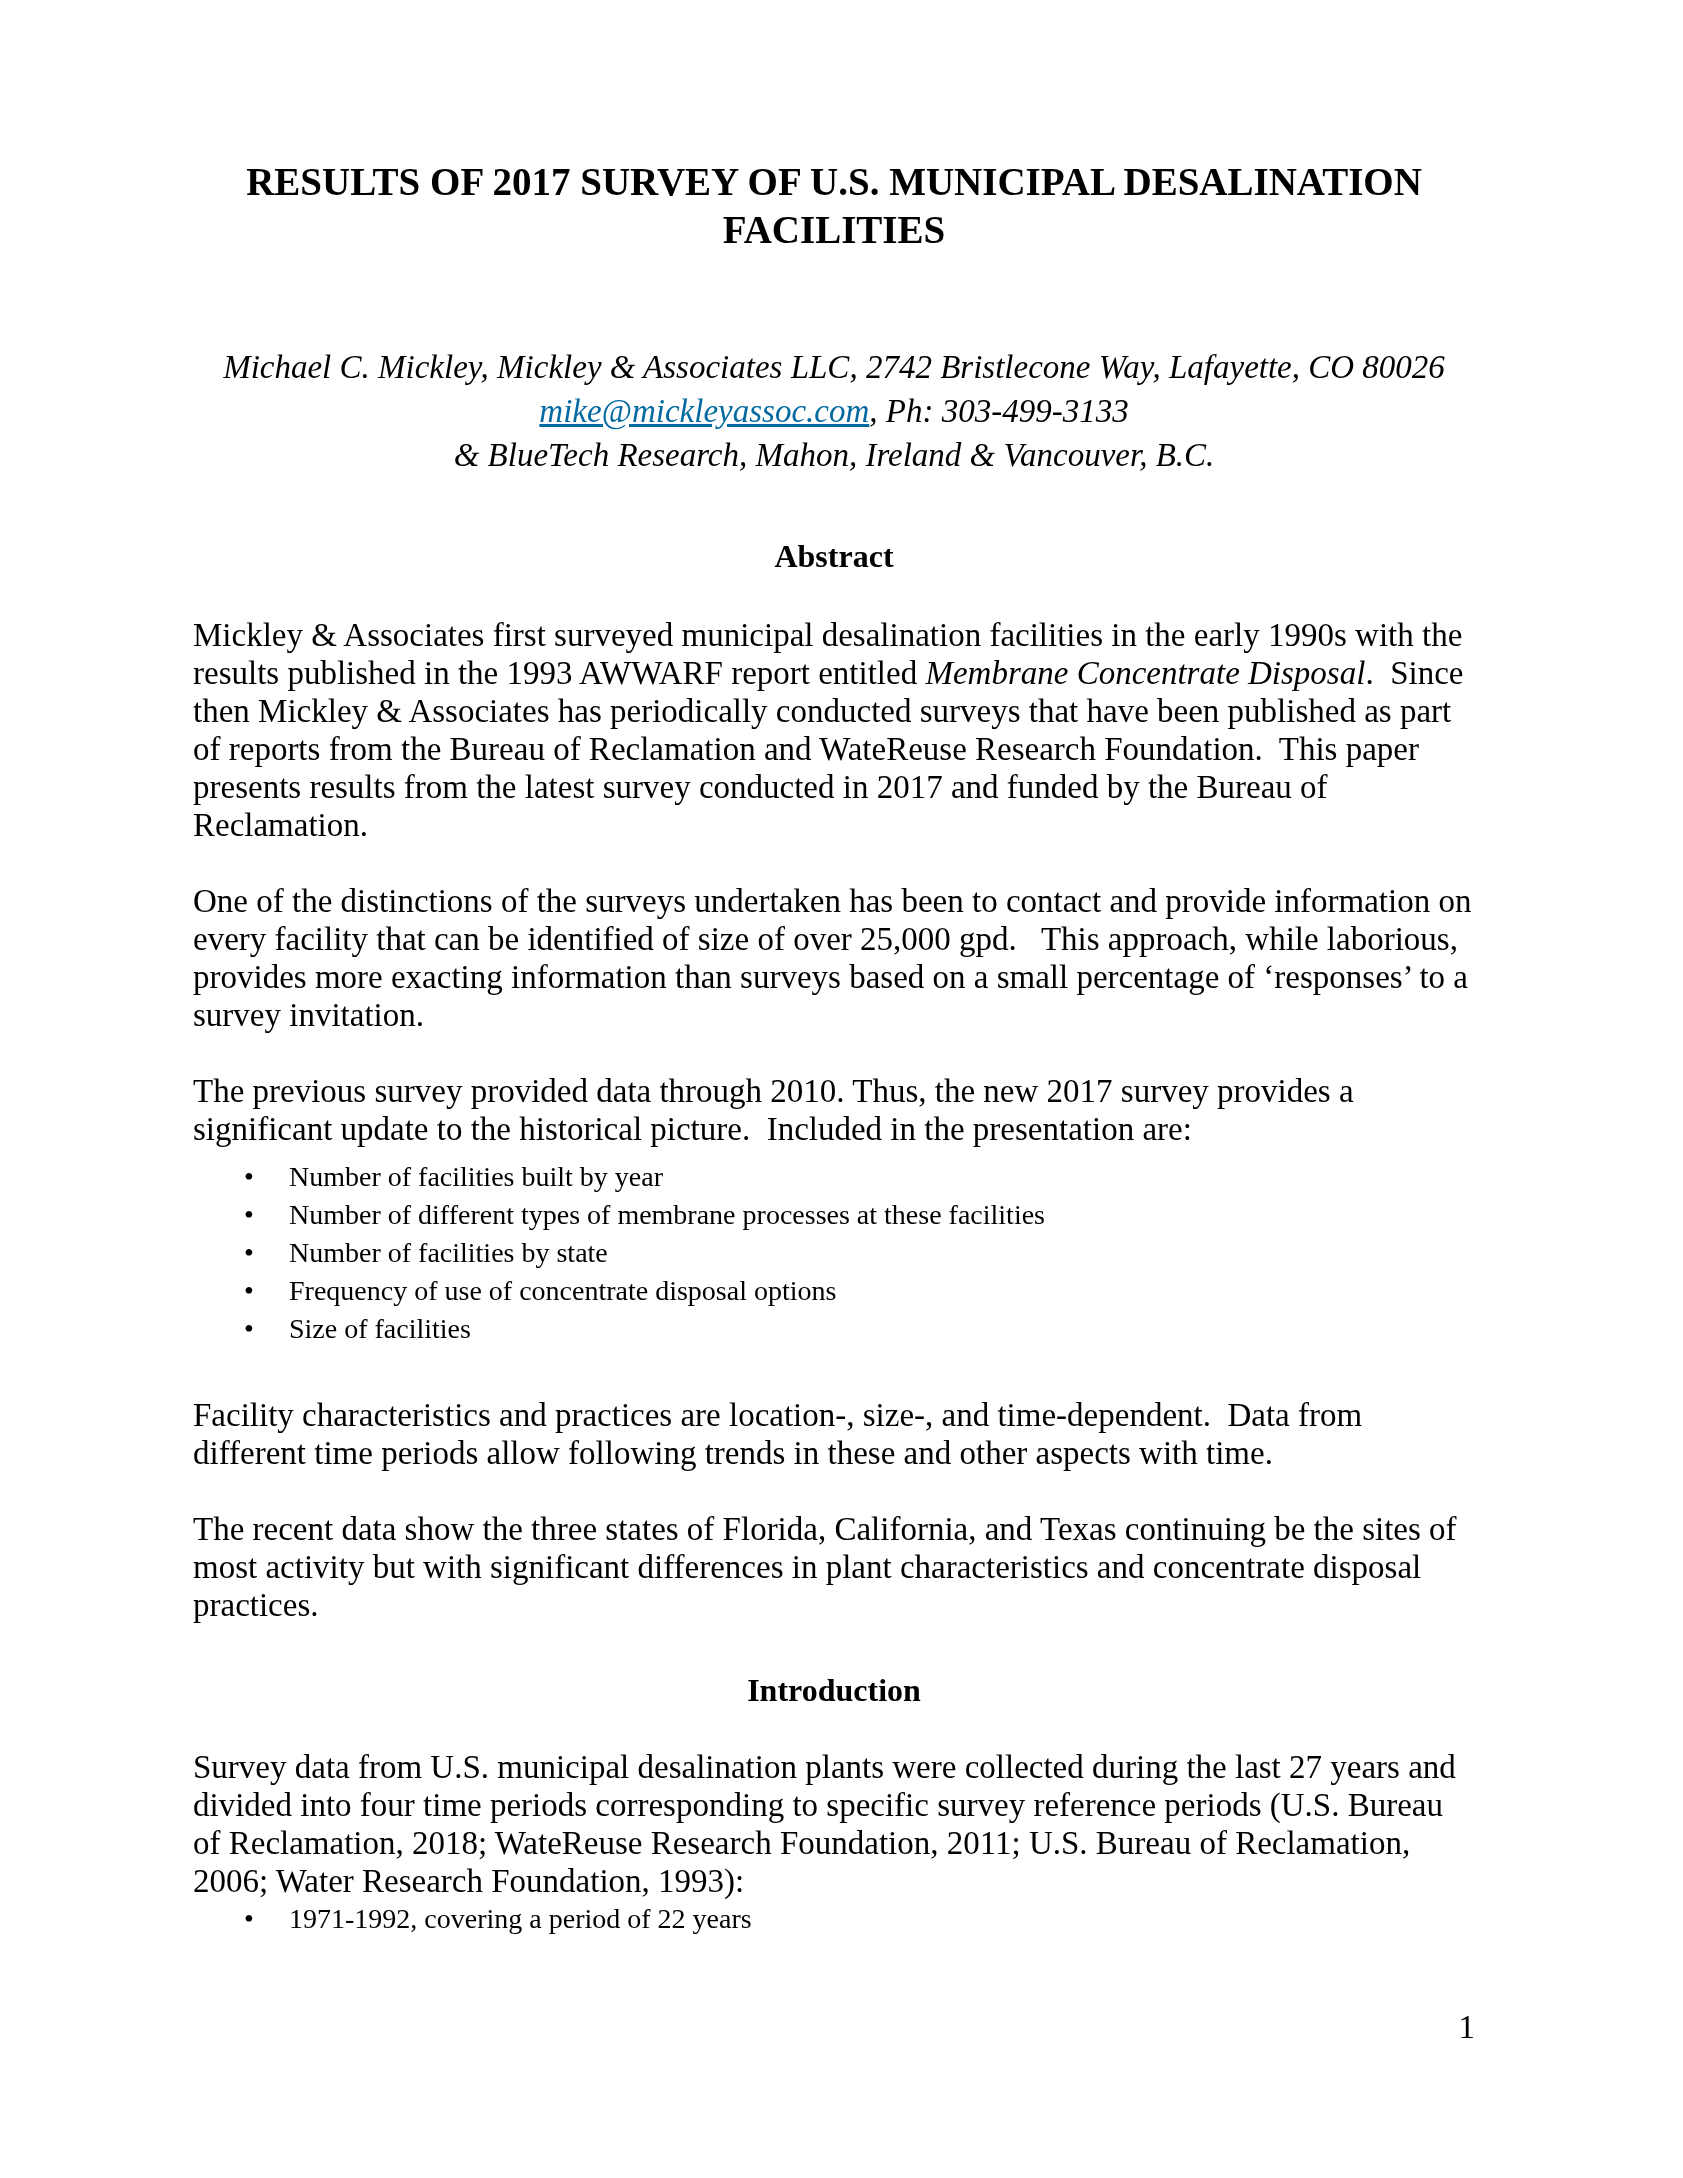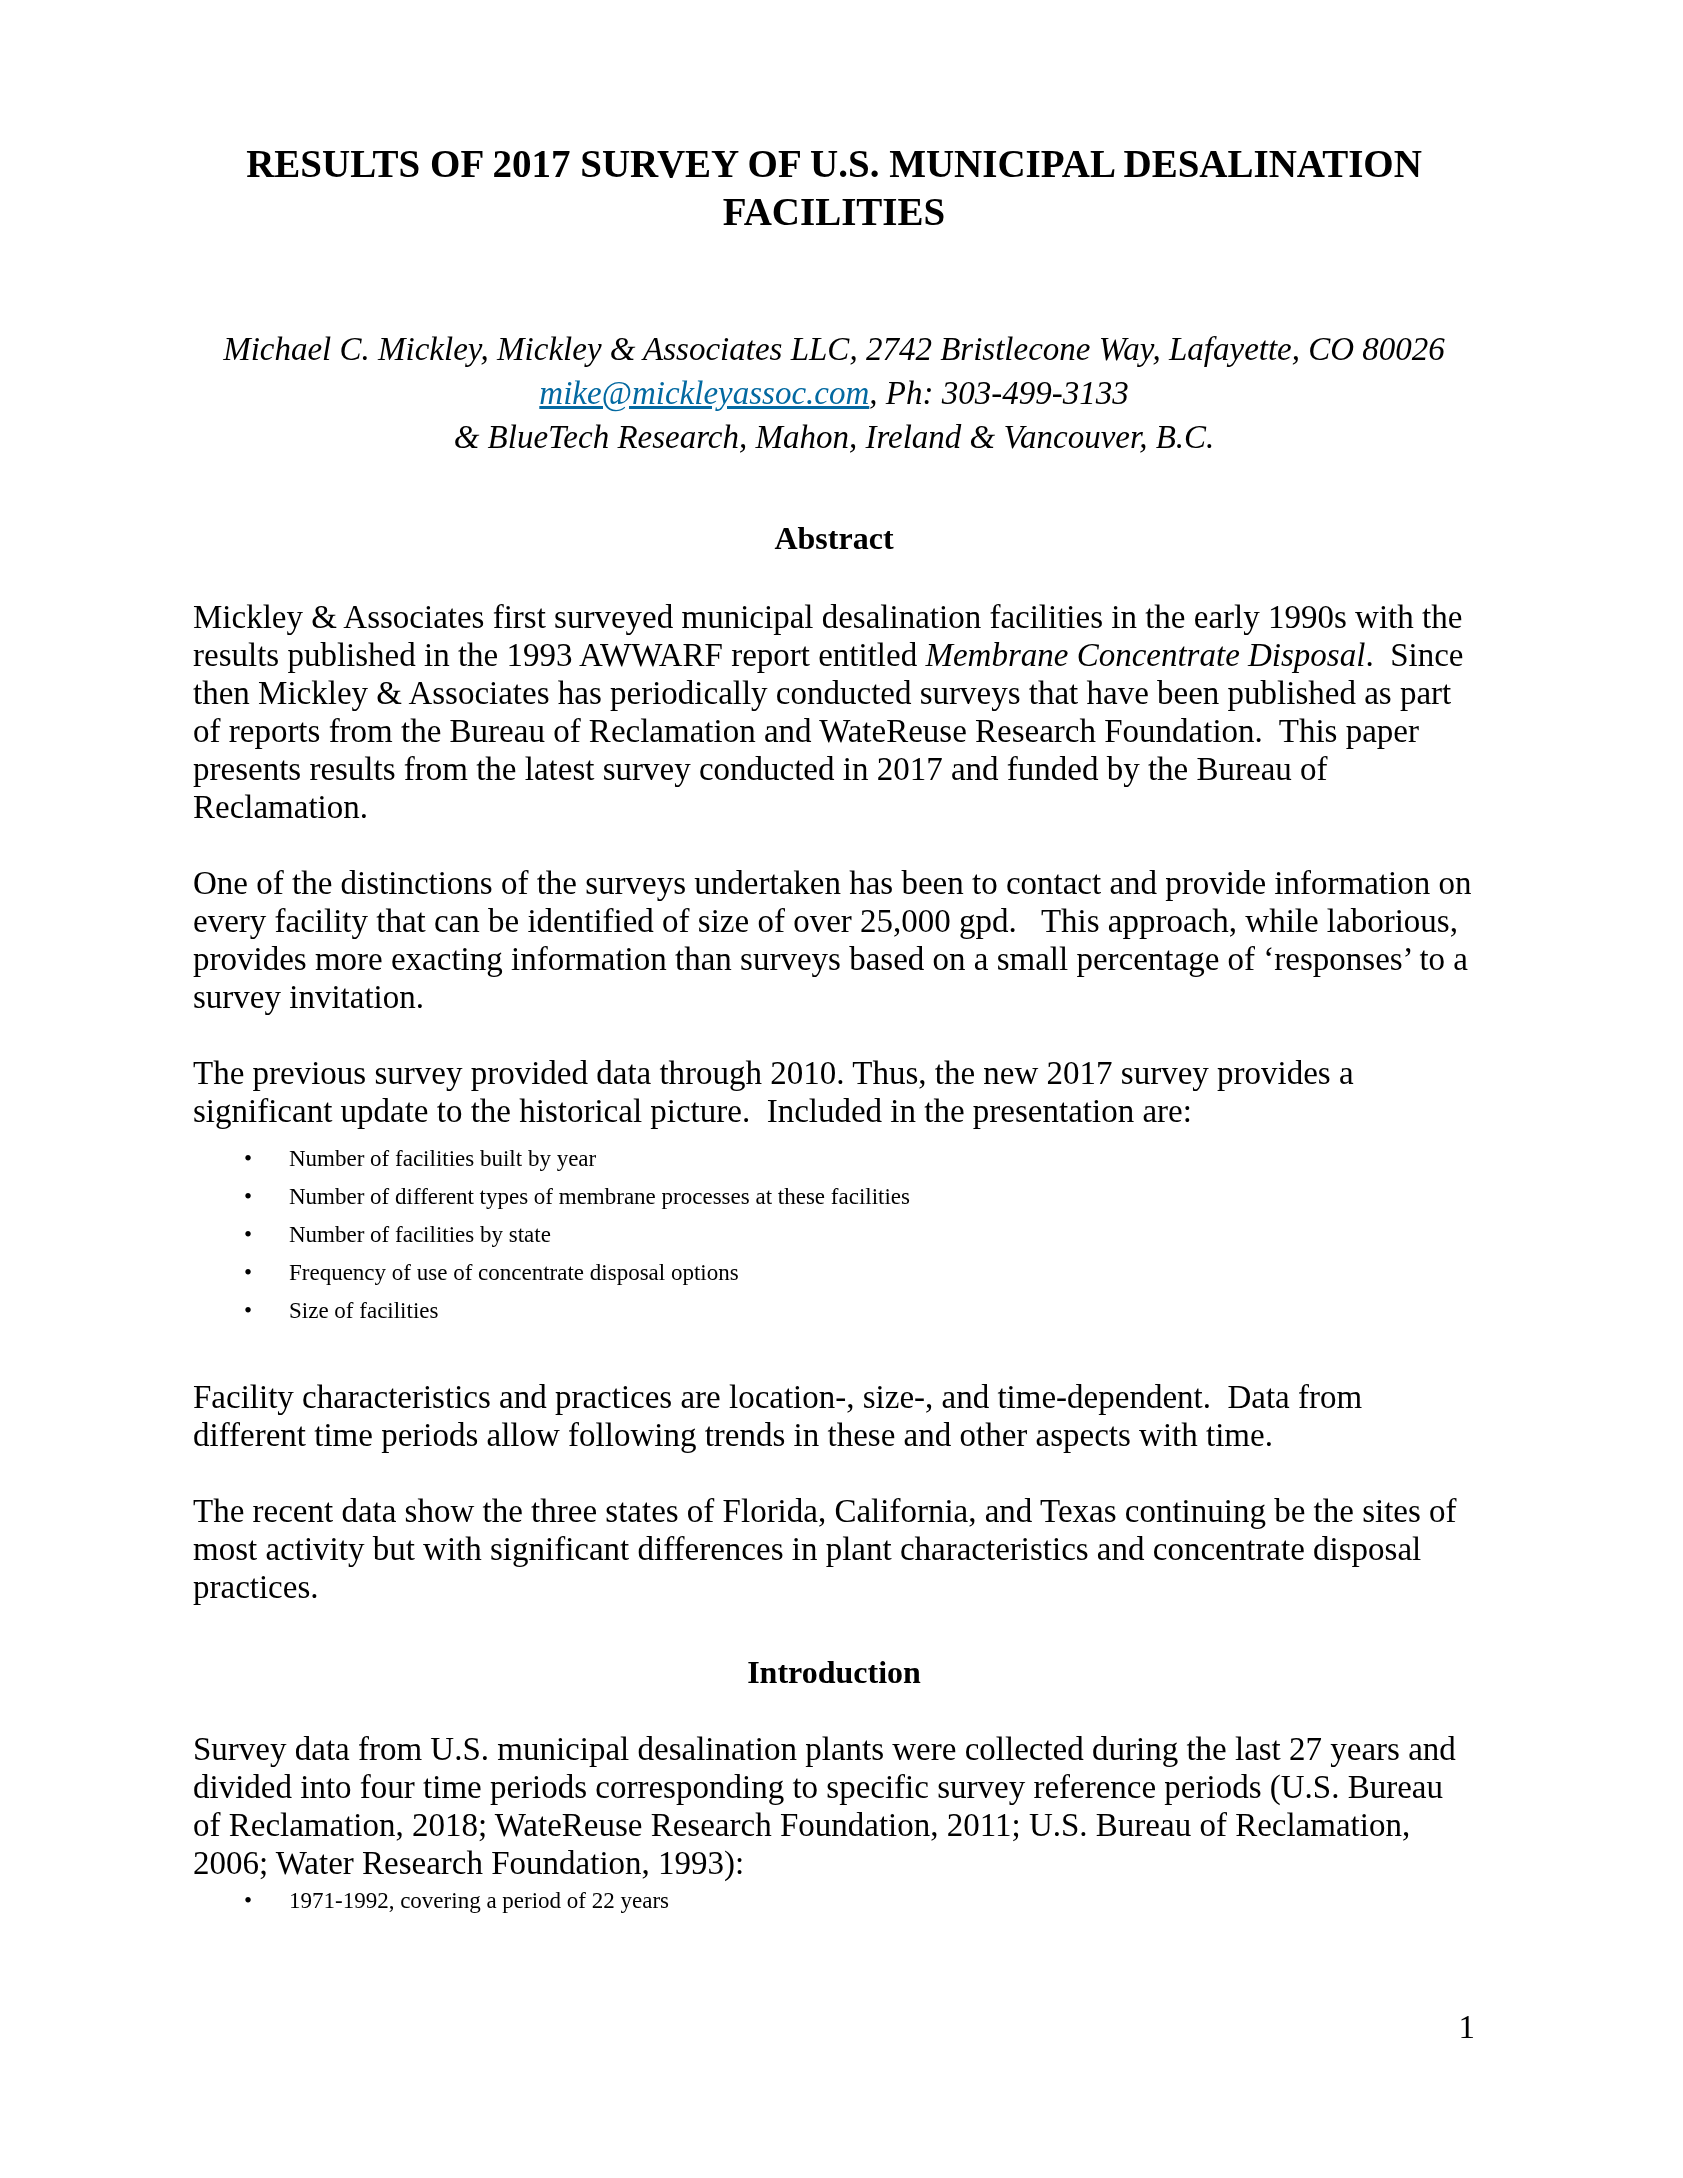--- a/index.html
+++ b/index.html
@@ -12,21 +12,21 @@
     width: 1683px;
     height: 2178px;
     background: #ffffff;
     overflow: hidden;
     font-family: "Liberation Serif", "DejaVu Serif", serif;
     color: #000000;
   }
   .content {
     position: absolute;
     left: 193px;
-    top: 140px;
+    top: 158px;
     width: 1282px;
   }
   .title {
     margin: 0;
     font-size: 39px;
     line-height: 48px;
     font-weight: bold;
     text-align: center;
   }
   .title-line { display: block; }
@@ -55,21 +55,21 @@
     line-height: 38px;
     white-space: pre-wrap;
     text-align: left;
   }
   .para-tight { margin-top: 36px; }
   .para-loose { margin-top: 48px; }
   .bullet-list {
     list-style: none;
     margin: 10px 0 0 0;
     padding: 0;
-    font-size: 23px;
+    font-size: 28px;
     line-height: 38px;
   }
   .bullet-list li {
     position: relative;
     padding-left: 96px;
   }
   .bullet-list li::before {
     content: "\2022";
     position: absolute;
     left: 51px;

